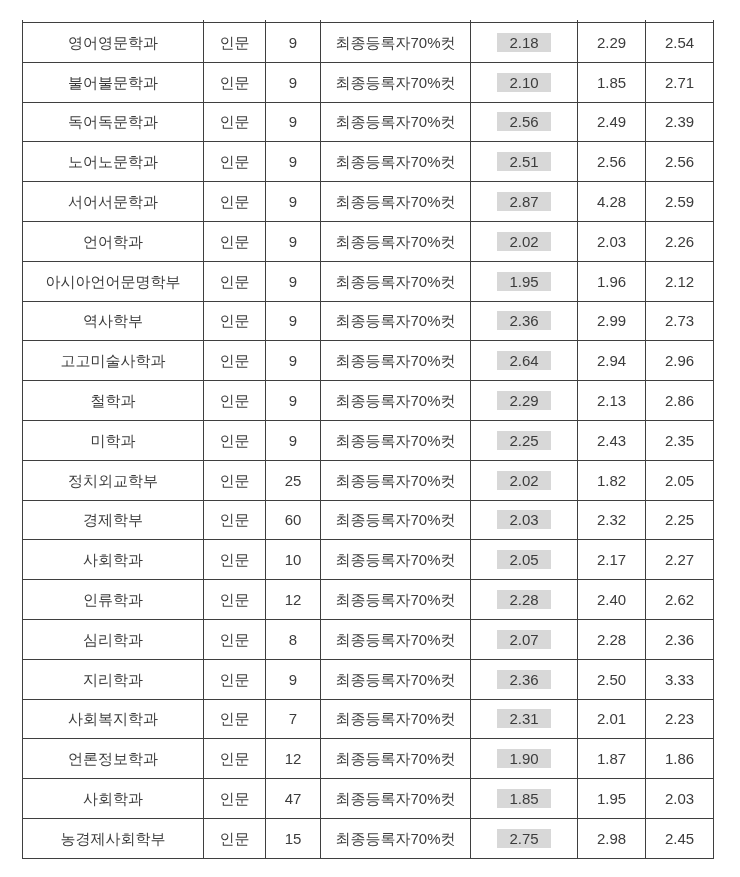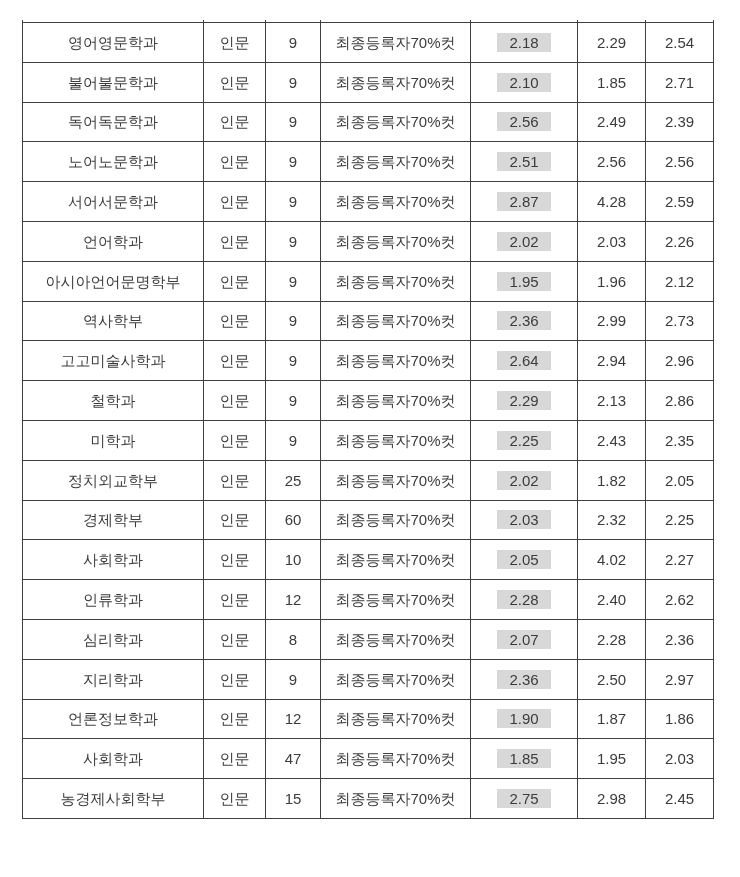--- a/index.html
+++ b/index.html
@@ -191,21 +191,21 @@
           <td><span class="hl">2.03</span></td>
           <td>2.32</td>
           <td>2.25</td>
         </tr>
         <tr>
           <td>사회학과</td>
           <td>인문</td>
           <td>10</td>
           <td>최종등록자70%컷</td>
           <td><span class="hl">2.05</span></td>
-          <td>4.02</td>
+          <td>2.17</td>
           <td>2.27</td>
         </tr>
         <tr>
           <td>인류학과</td>
           <td>인문</td>
           <td>12</td>
           <td>최종등록자70%컷</td>
           <td><span class="hl">2.28</span></td>
           <td>2.40</td>
           <td>2.62</td>
@@ -219,21 +219,30 @@
           <td>2.28</td>
           <td>2.36</td>
         </tr>
         <tr>
           <td>지리학과</td>
           <td>인문</td>
           <td>9</td>
           <td>최종등록자70%컷</td>
           <td><span class="hl">2.36</span></td>
           <td>2.50</td>
-          <td>2.97</td>
+          <td>3.33</td>
+        </tr>
+        <tr>
+          <td>사회복지학과</td>
+          <td>인문</td>
+          <td>7</td>
+          <td>최종등록자70%컷</td>
+          <td><span class="hl">2.31</span></td>
+          <td>2.01</td>
+          <td>2.23</td>
         </tr>
         <tr>
           <td>언론정보학과</td>
           <td>인문</td>
           <td>12</td>
           <td>최종등록자70%컷</td>
           <td><span class="hl">1.90</span></td>
           <td>1.87</td>
           <td>1.86</td>
         </tr>

